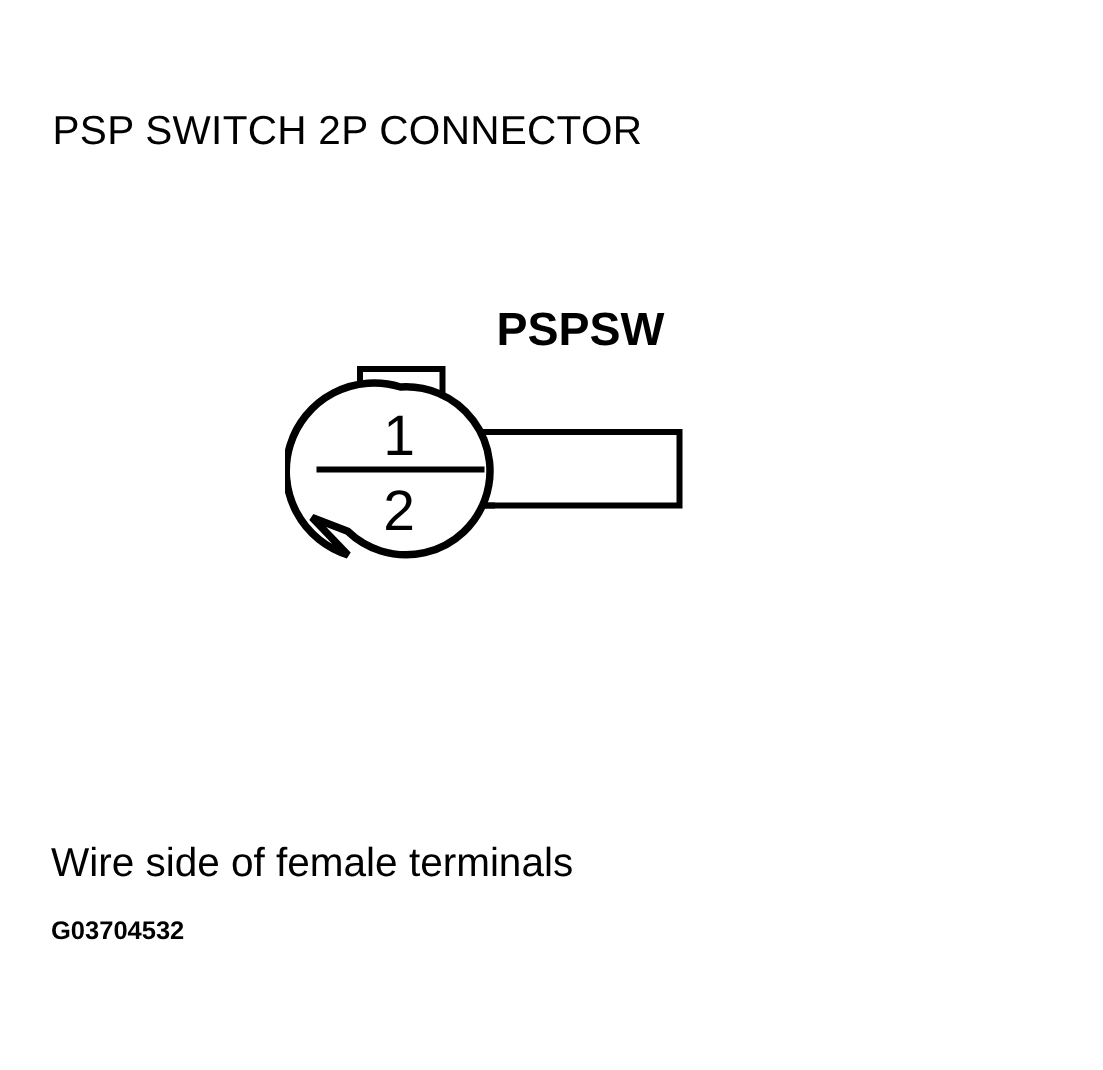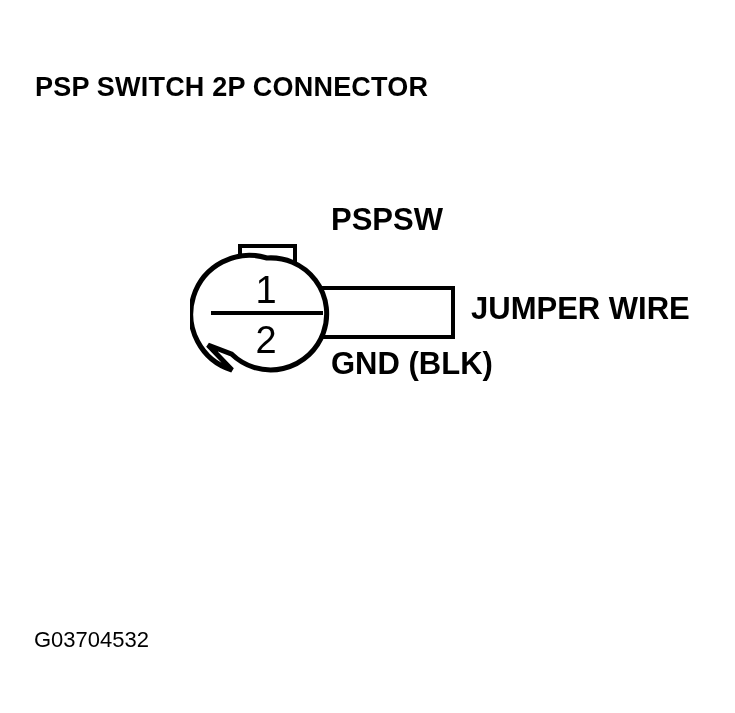--- a/index.html
+++ b/index.html
@@ -23,21 +23,21 @@
     width: 735px;
     height: 713px;
     background: #ffffff;
   }
   
   .title {
     position: absolute;
     left: 35px;
     top: 74px;
     font-size: 27px;
-    font-weight: bold;
+    font-weight: normal;
     letter-spacing: 0.2px;
     white-space: nowrap;
     line-height: 1;
   }
   
   .diagram {
     position: absolute;
     left: 190px;
     top: 190px;
     width: 530px;
@@ -72,23 +72,23 @@
     left: 34px;
     top: 562px;
     font-size: 27px;
     font-weight: normal;
     white-space: nowrap;
     line-height: 1;
   }
   .refcode {
     position: absolute;
     left: 34px;
-    top: 629px;
-    font-size: 22px;
-    font-weight: normal;
+    top: 612px;
+    font-size: 17px;
+    font-weight: bold;
     white-space: nowrap;
     line-height: 1;
   }
 </style>
 </head>
 <body>
 
 <div class="page">
 
   <div class="title">PSP SWITCH 2P CONNECTOR</div>
@@ -115,20 +115,19 @@
       <text x="76" y="113" font-family="Liberation Sans, sans-serif" font-size="38" font-weight="300" text-anchor="middle" fill="#000000">1</text>
 
       <text x="76" y="163" font-family="Liberation Sans, sans-serif" font-size="38" font-weight="300" text-anchor="middle" fill="#000000">2</text>
     </svg>
   </div>
 
   <div class="label label-pspsw">
     <div>PSPSW</div>
   </div>
 
-  <div class="label label-gnd">GND (BLK)</div>
 
-  <div class="label label-jumper">JUMPER WIRE</div>
 
+  <div class="caption">Wire side of female terminals</div>
 
   <div class="refcode">G03704532</div>
 
 </div>
 
 </body></html>

